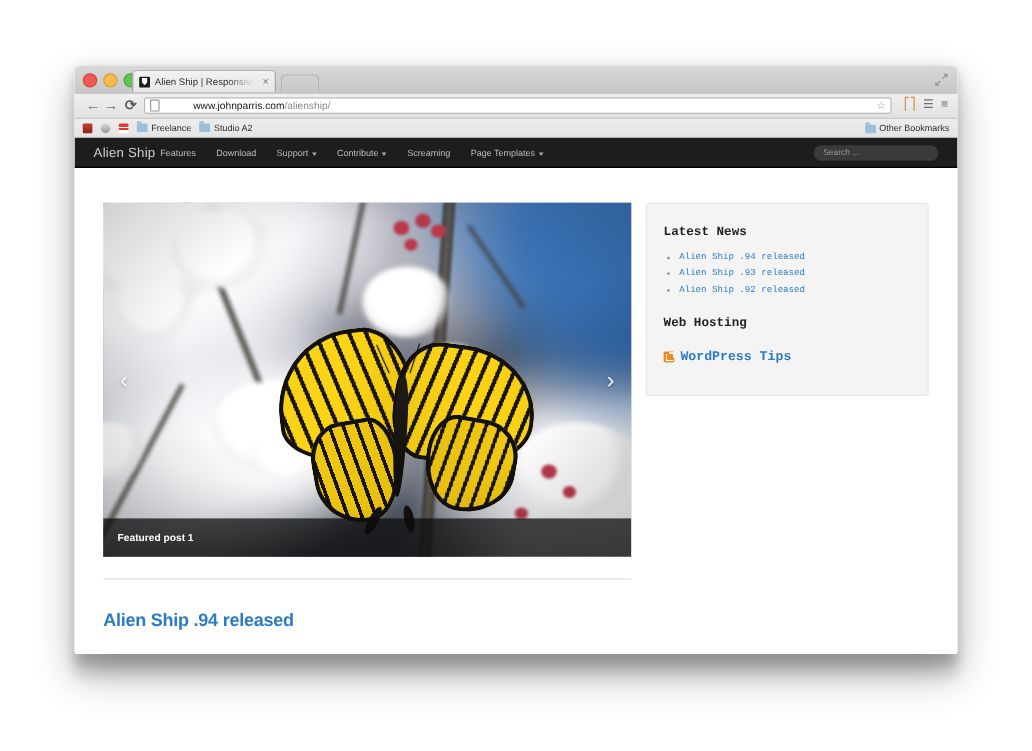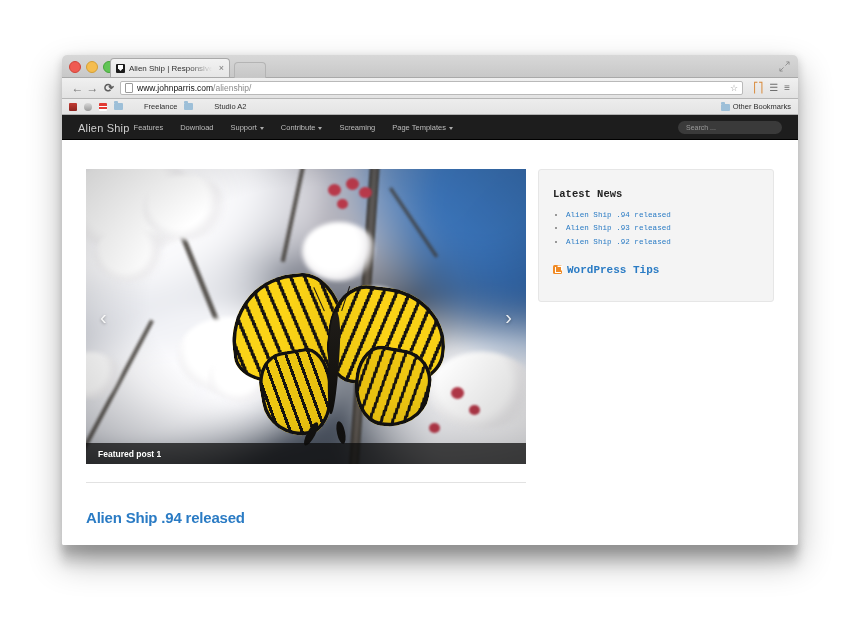--- a/index.html
+++ b/index.html
@@ -74,34 +74,34 @@
   .reload{font-size:12px;color:#5e5e5e;width:18px;text-align:center;font-weight:bold;}
   .omnibox{
     flex:1;height:14px;margin:0 4px 0 2px;background:#fff;
     border:1px solid #b9b9b9;border-radius:2px;display:flex;align-items:center;
     padding:0 4px;box-sizing:border-box;
   }
   .page-icon{
     width:6px;height:8px;background:#fff;border:1px solid #9a9a9a;
     border-radius:1px;margin-right:4px;flex:0 0 auto;
   }
-  .url{font-size:8.5px;white-space:nowrap;line-height:1;}
+  .url{font-size:8.5px;white-space:nowrap;line-height:1;margin-left:24px;}
   .url .host{color:#121212;}
   .url .path{color:#8a8a8a;}
   .star{margin-left:auto;font-size:9px;color:#9b9b9b;line-height:1;}
   .tb-icon{margin-left:6px;color:#6e6e6e;font-size:10px;line-height:1;}
   .tb-icon.pocket{color:#d98a3a;}
 
   
   .bookmarks{
     height:16px;background:linear-gradient(#ededed,#e4e4e4);
     border-bottom:1px solid #b0b0b0;display:flex;align-items:center;
     padding:0 7px;box-sizing:border-box;
   }
-  .bm{display:flex;align-items:center;margin-right:7px;gap:18px;}
+  .bm{display:flex;align-items:center;margin-right:7px;}
   .bm-label{font-size:7.5px;color:#2e2e2e;margin-left:3px;white-space:nowrap;}
   .folder{
     width:9px;height:7px;background:#9dbfd8;border-radius:1px;position:relative;
     flex:0 0 auto;
   }
   .folder::before{
     content:"";position:absolute;left:0;top:-2px;width:4px;height:2px;
     background:#9dbfd8;border-radius:1px 1px 0 0;
   }
   .sitefav{width:8px;height:8px;border-radius:1px;flex:0 0 auto;}
@@ -243,21 +243,21 @@
   }
   .antenna.a1{left:44%;top:6%;transform:rotate(-24deg);}
   .antenna.a2{left:52%;top:6%;transform:rotate(18deg);}
 
   .photo-vignette{
     position:absolute;inset:0;
     background:radial-gradient(ellipse at 50% 45%, rgba(0,0,0,0) 50%, rgba(0,0,0,.22) 100%);
   }
 
   .caption{
-    position:absolute;left:0;right:0;bottom:0;height:21px;
+    position:absolute;left:0;right:0;bottom:0;height:32px;
     background:rgba(12,12,12,.74);display:flex;align-items:center;
     padding-left:12px;box-sizing:border-box;
   }
   .caption span{color:#fff;font-size:8.5px;font-weight:bold;}
 
   .arrow{
     position:absolute;top:50%;transform:translateY(-50%);
     color:rgba(255,255,255,.88);font-size:20px;font-weight:300;line-height:1;
     text-shadow:0 1px 3px rgba(0,0,0,.35);
   }
@@ -462,20 +462,21 @@
           <div class="widget">
             <h3>Latest News</h3>
             <ul>
               <li><span>Alien Ship .94 released</span></li>
               <li><span>Alien Ship .93 released</span></li>
               <li><span>Alien Ship .92 released</span></li>
             </ul>
           </div>
 
           <div class="widget">
+            <h3>Web Hosting</h3>
           </div>
 
           <div class="widget">
             <h3 class="rss">
               <span class="rss-icon"></span>
               <span>WordPress Tips</span>
             </h3>
           </div>
 
         </div>

